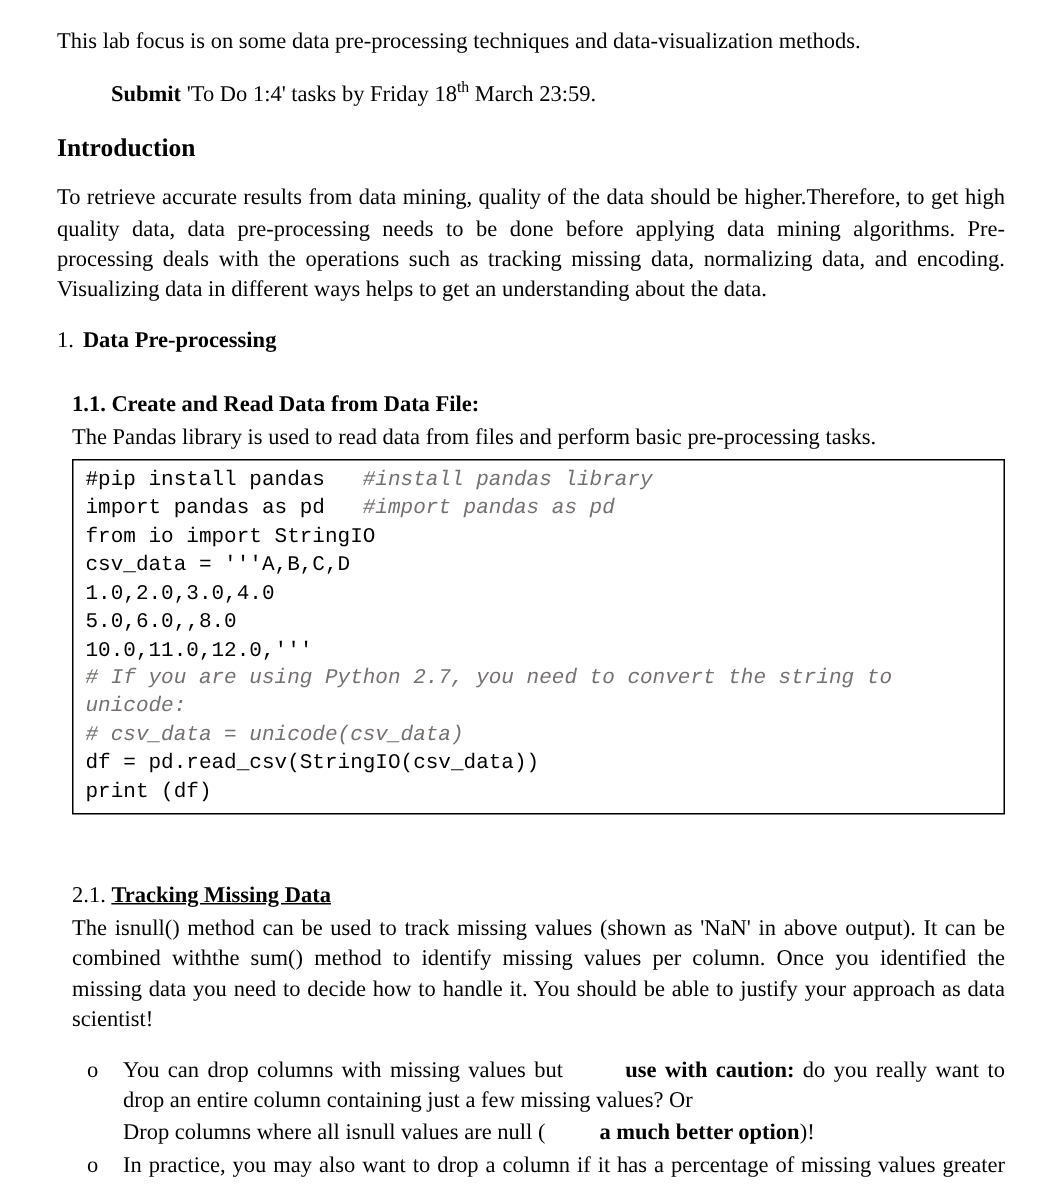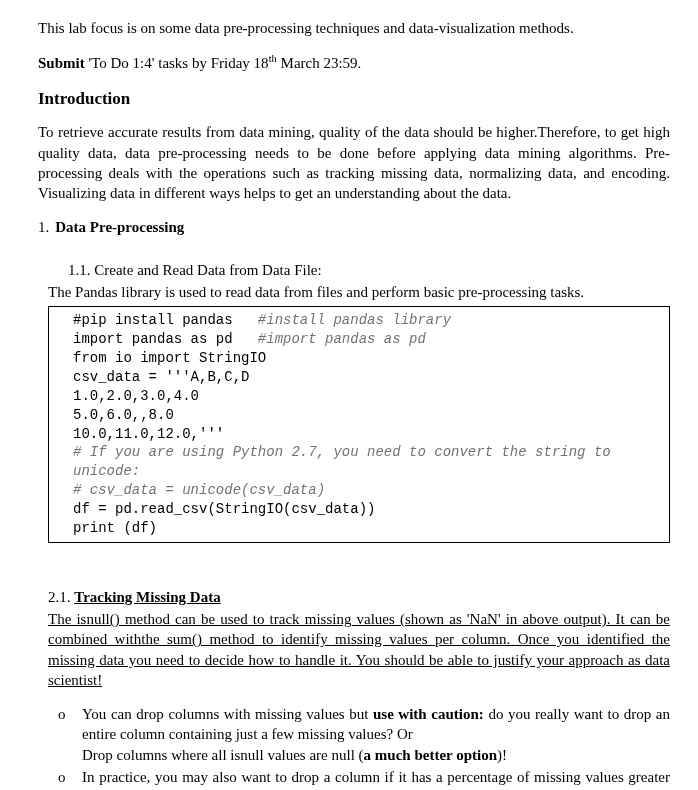--- a/index.html
+++ b/index.html
@@ -7,51 +7,50 @@
       font-family: "Times New Roman", Times, serif;
       font-size: 15px;
       color: #000;
       background: #fff;
       width: 698px;
       padding: 18px 28px 30px 38px;
       line-height: 1.35;
     }
     .para { margin-bottom: 14px; }
     .para.justify { text-align: justify; }
-    .bold { font-weight: bold; }
+    .bold { font-weight: bold; margin-left: 36px; }
     .sup { vertical-align: super; font-size: 0.7em; }
     h2.heading {
       font-size: 17px;
       font-weight: bold;
       margin-top: 6px;
       margin-bottom: 12px;
     }
     .section-num {
       font-size: 15px;
       margin-bottom: 18px;
     }
     .section-num .num { font-weight: normal; margin-right: 6px; }
     .section-num .title { font-weight: bold; }
     .subsection {
       margin-top: 22px;
       margin-left: 10px;
     }
     .subsection-title {
-      font-weight: normal;
+      font-weight: bold;
       font-size: 15px;
       margin-bottom: 2px;
-      margin-left: 20px;
     }
     .subsection-para {
       font-size: 15px;
       margin-bottom: 4px;
     }
     .code-block {
       border: 1px solid #000;
-      padding: 4px 24px;
+      padding: 4px 8px;
       font-family: "Consolas", "Courier New", monospace;
       font-size: 14px;
       line-height: 1.35;
       white-space: pre-wrap;
       word-wrap: break-word;
       margin-bottom: 20px;
     }
     .code-comment {
       font-style: italic;
       color: #767171;
@@ -63,21 +62,20 @@
     .sub12-title {
       font-size: 15px;
       margin-bottom: 2px;
     }
     .sub12-title .num12 { font-weight: normal; }
     .sub12-title .name12 { font-weight: bold; text-decoration: underline; }
     .sub12-para {
       font-size: 15px;
       text-align: justify;
       margin-bottom: 14px;
-      text-decoration: underline;
     }
     ul.bullets {
       list-style: none;
       padding-left: 0;
       margin-left: 0;
     }
     ul.bullets li {
       font-size: 15px;
       text-align: justify;
       padding-left: 34px;

